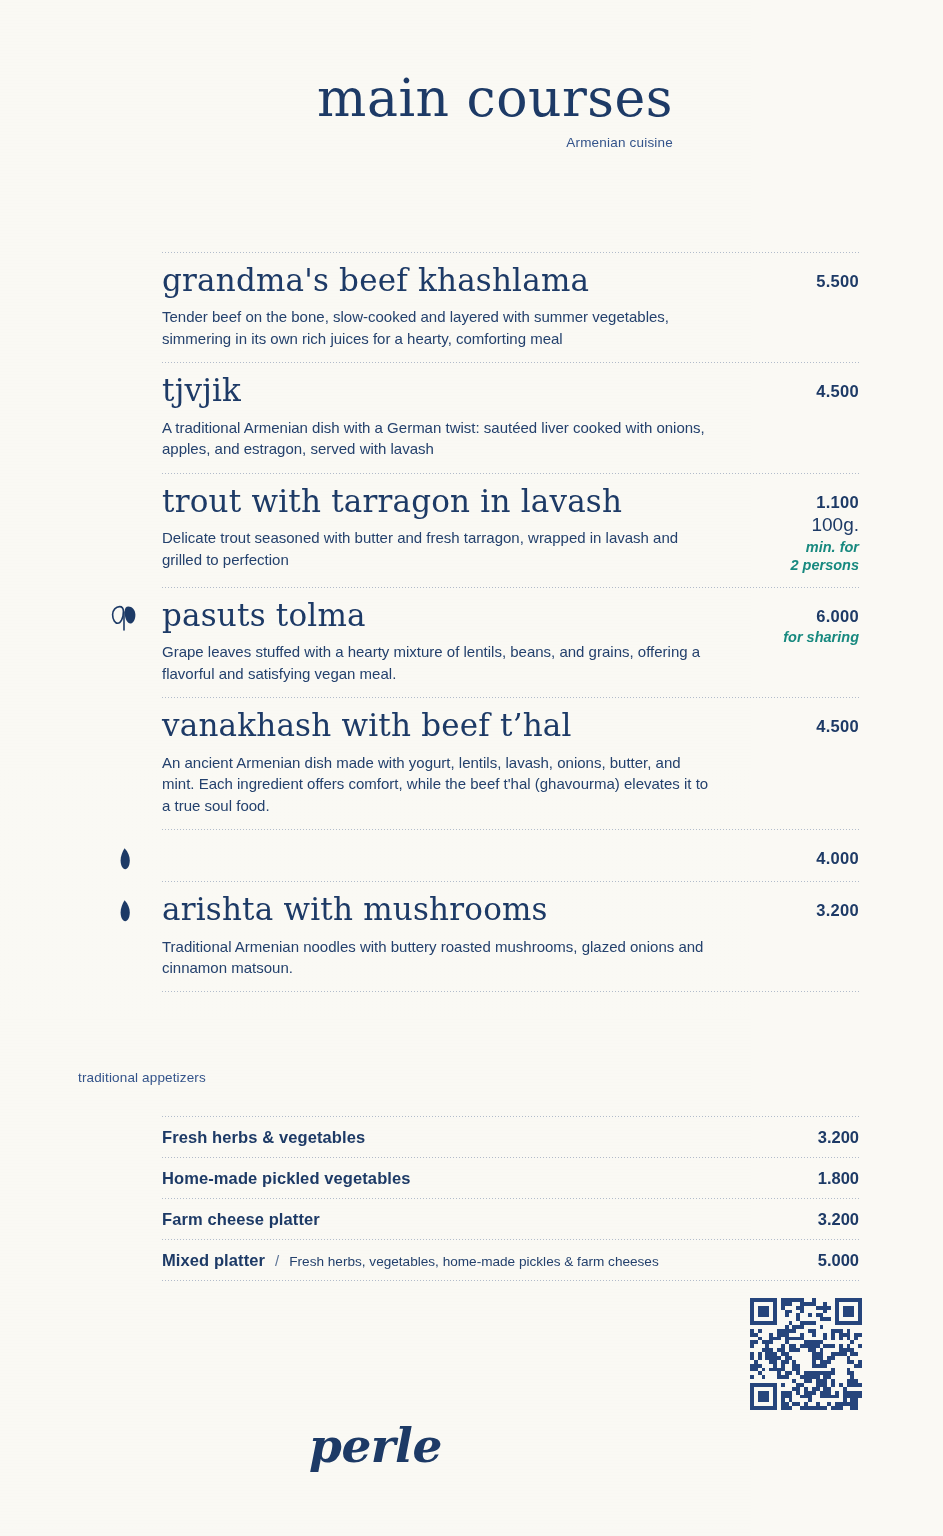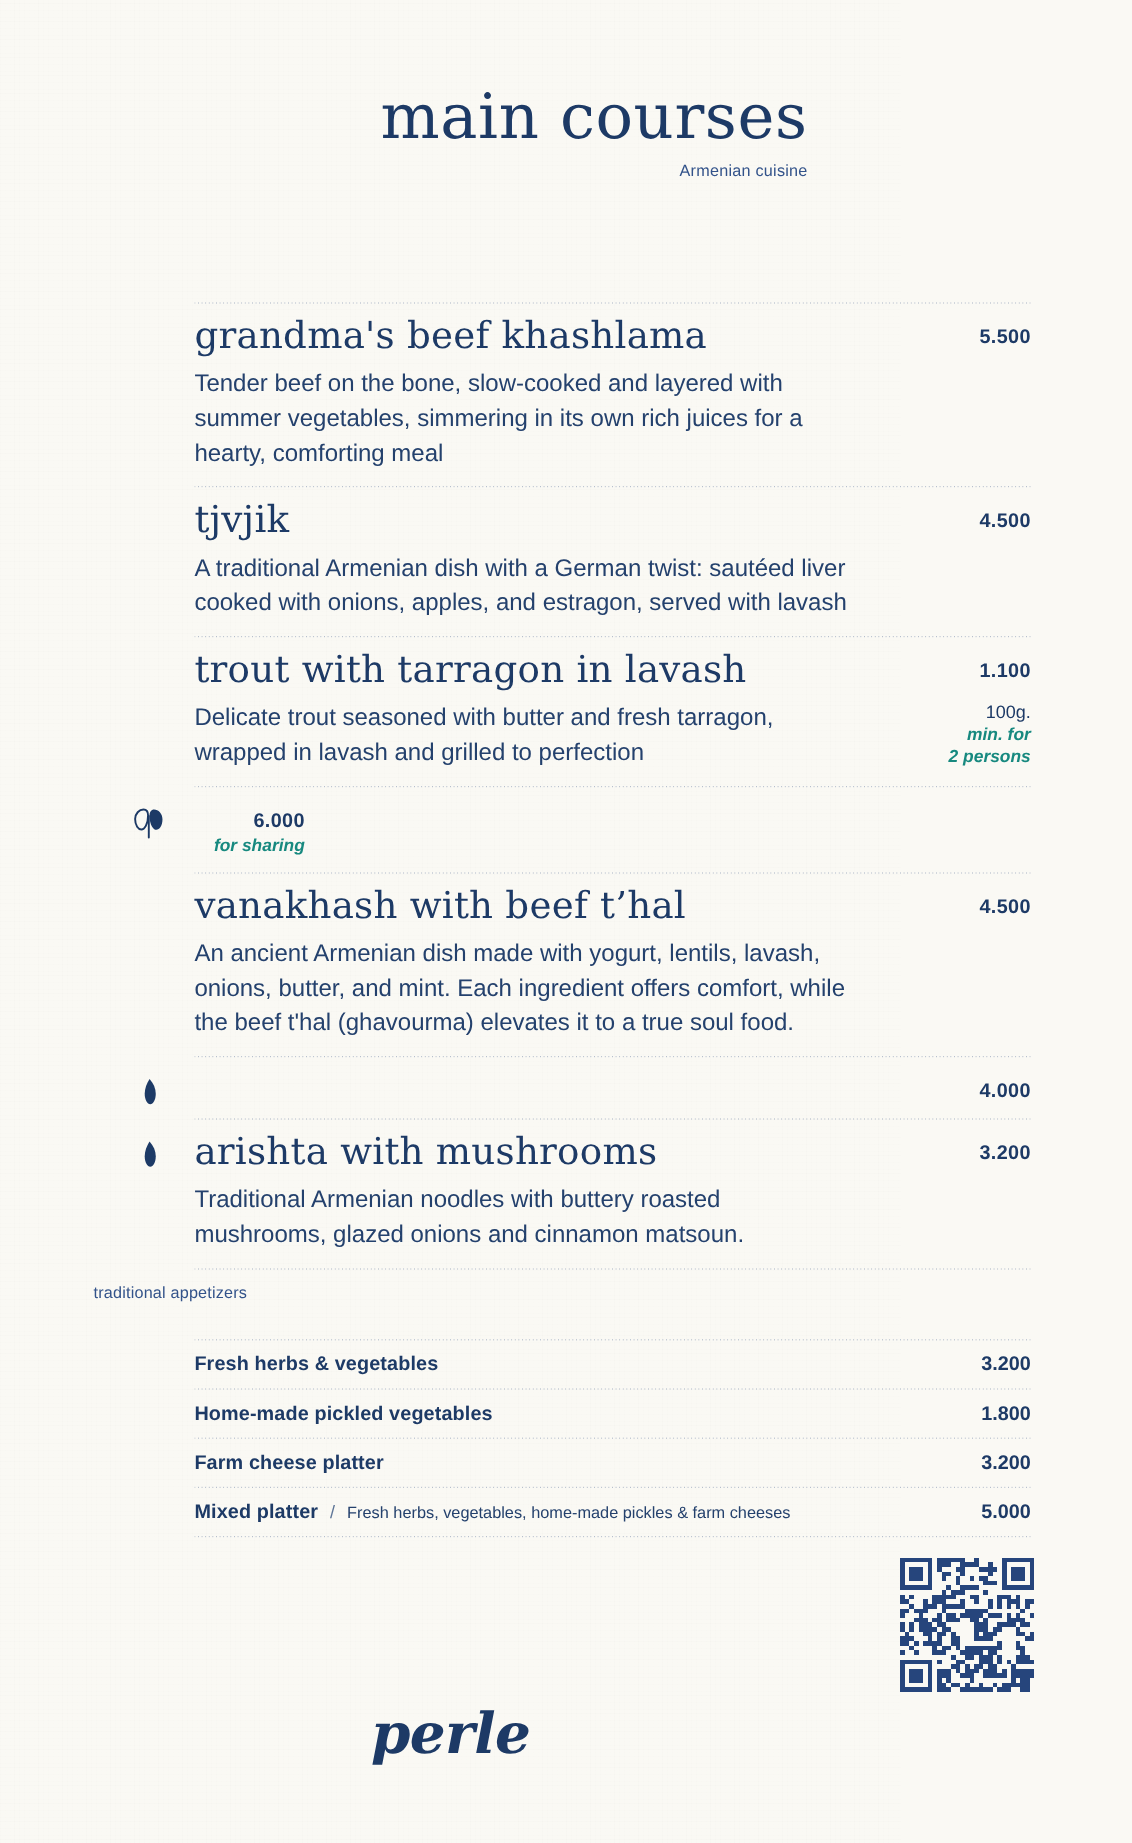--- a/index.html
+++ b/index.html
@@ -88,42 +88,42 @@
     font-family: "DejaVu Serif", "Liberation Serif", serif;
     font-size: 31px;
     line-height: 1.08;
     font-weight: 400;
     letter-spacing: 0.2px;
     color: #1d3a66;
     white-space: nowrap;
   }
   .item-desc {
     margin-top: 9px;
-    font-size: 20px;
+    font-size: 15px;
     line-height: 1.43;
     color: #24416d;
     max-width: 560px;
   }
   .price-block {
     flex: 0 0 auto;
     text-align: right;
     min-width: 92px;
     padding-top: 8px;
   }
   .price {
     font-size: 16.5px;
     font-weight: bold;
     letter-spacing: .3px;
     color: #1d3a66;
     white-space: nowrap;
   }
   .price-unit {
-    font-size: 15px;
+    font-size: 19px;
     color: #1d3a66;
-    margin-top: 16px;
+    margin-top: 2px;
     white-space: nowrap;
   }
   .price-note {
     font-size: 14.5px;
     font-style: italic;
     font-weight: bold;
     color: #17897f;
     line-height: 1.25;
     margin-top: 2px;
     white-space: nowrap;
@@ -265,20 +265,24 @@
       <div class="dotrule"></div>
       <div class="item">
         <div class="leaf">
           <svg width="26" height="28" viewBox="0 0 26 28">
             <path d="M12.4 7.5c0 7.5-3.1 11.8-5.6 11.8S1.6 16 1.6 10.6C1.6 6 5 2.6 8.6 2.6c2.3 0 3.8 2 3.8 4.9z" fill="none" stroke="#1d3a66" stroke-width="1.6"></path>
             <path d="M13.6 7.5c0 7.8 3.2 12 5.7 12s5.1-3.4 5.1-8.8c0-4.7-3.4-8.1-7-8.1-2.3 0-3.8 2-3.8 4.9z" fill="#1d3a66"></path>
             <path d="M13 26V8" stroke="#1d3a66" stroke-width="1.6" stroke-linecap="round" fill="none"></path>
           </svg>
         </div>
         <div class="item-row">
+          <div class="item-left">
+            <div class="item-title">pasuts tolma</div>
+            <div class="item-desc">Grape leaves stuffed with a hearty mixture of lentils, beans, and grains, offering a flavorful and satisfying vegan meal.</div>
+          </div>
           <div class="price-block">
             <div class="price">6.000</div>
             <div class="price-note">for sharing</div>
           </div>
         </div>
       </div>
       <div class="dotrule"></div>
       <div class="item">
         <div class="item-row">
           <div class="item-left">

